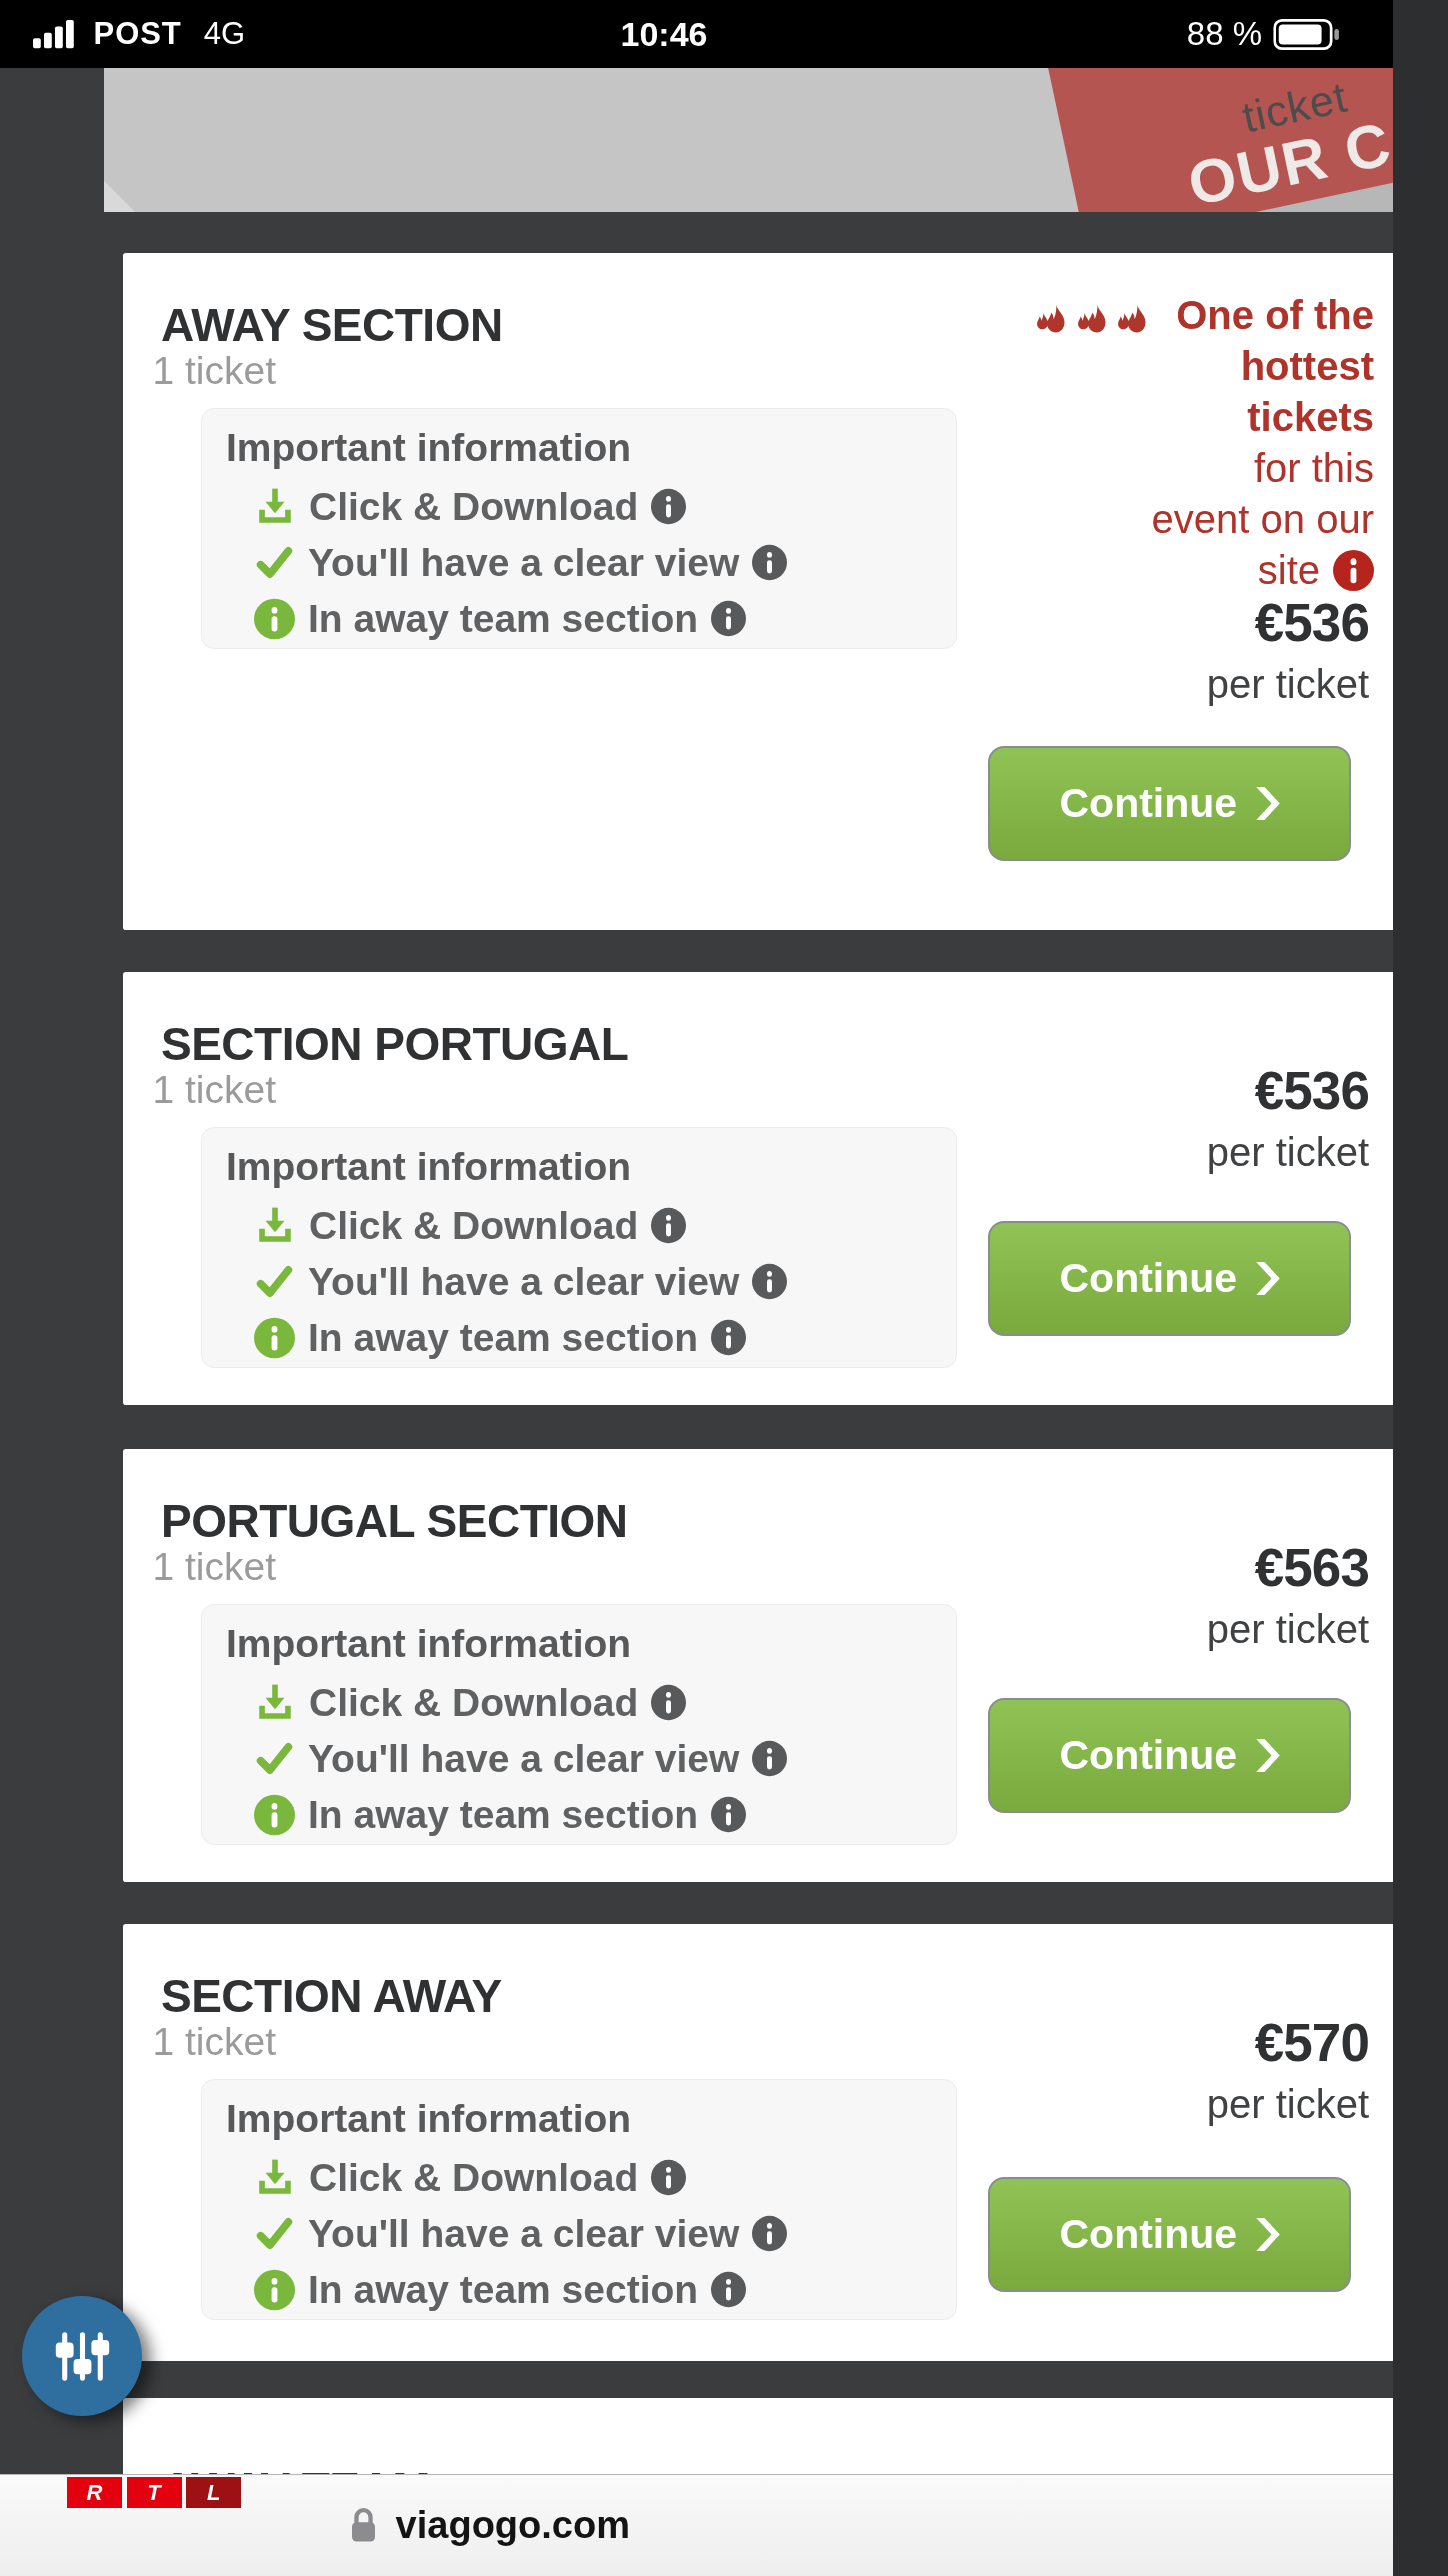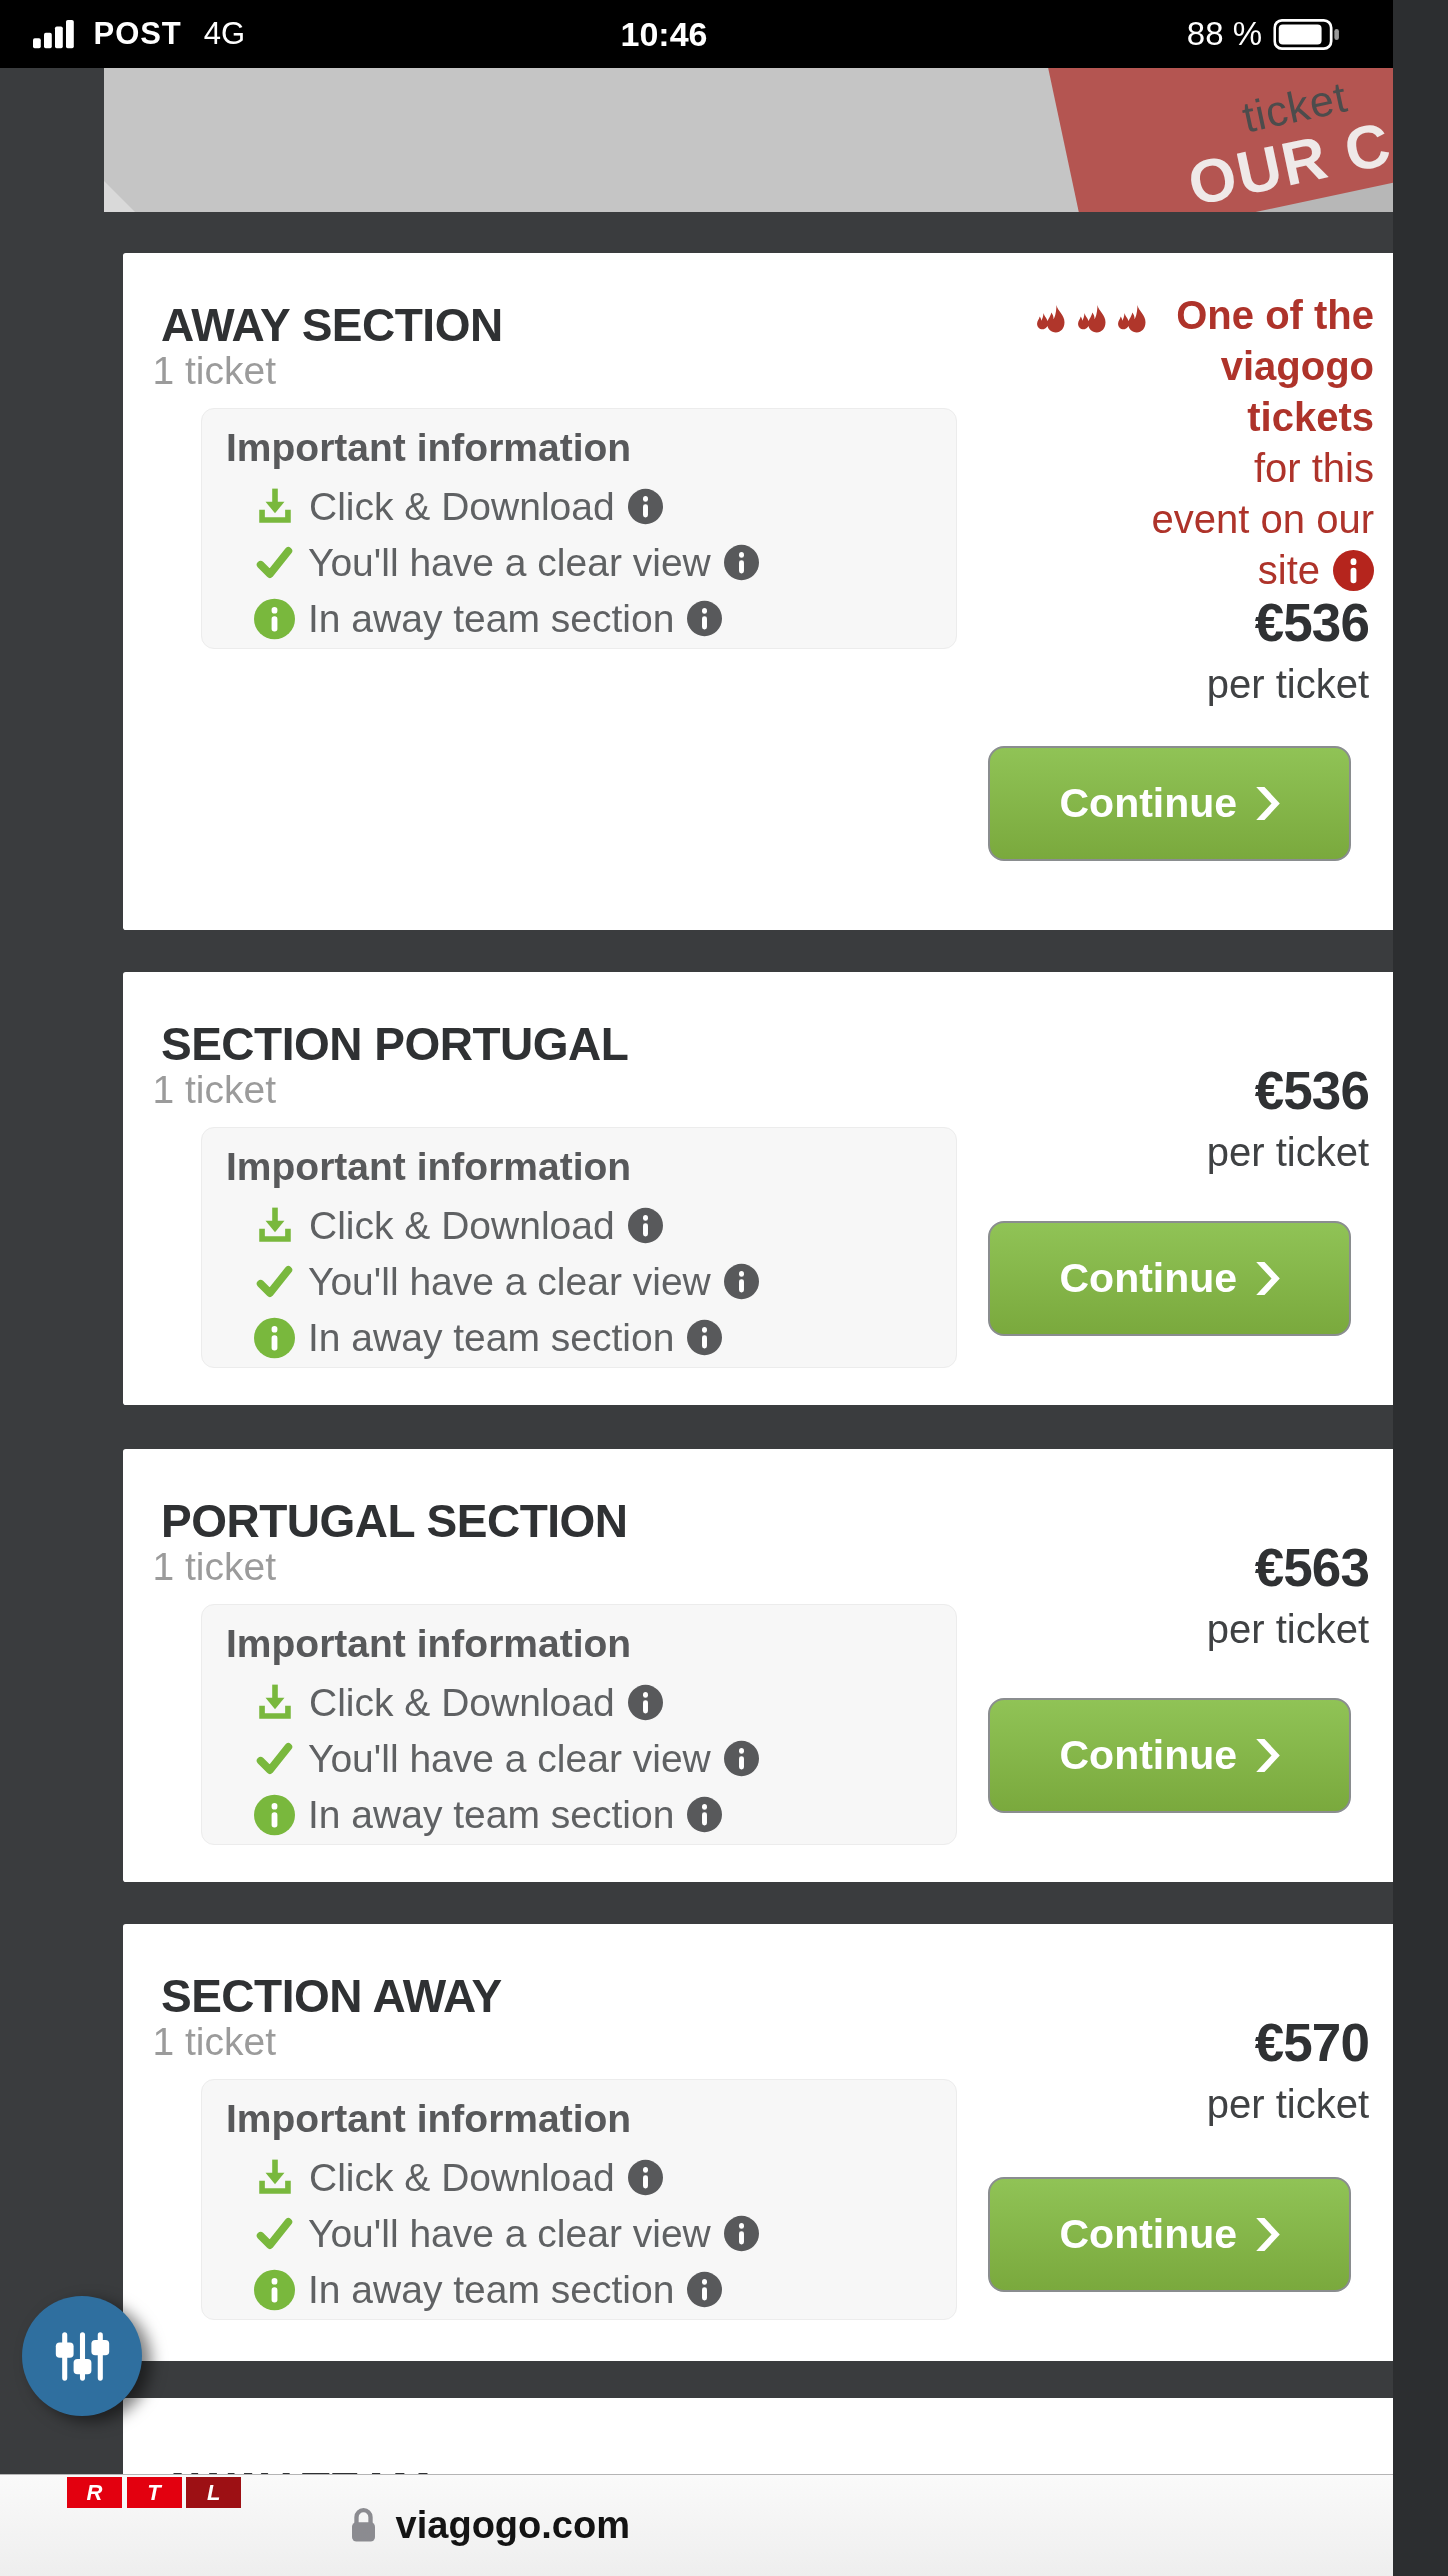--- a/index.html
+++ b/index.html
@@ -23,21 +23,21 @@
     display:flex;align-items:flex-end;justify-content:center;color:#efe9e8;font-size:61px;font-weight:700;letter-spacing:1.8px;padding-bottom:5.5px;box-sizing:border-box;}
   .ribbon-caption{position:absolute;left:1138px;top:14.7px;transform:rotate(-12deg);color:#4c4c4c;font-size:43px;letter-spacing:0.9px;}
   .page-curl{position:absolute;left:0;bottom:0;width:0;height:0;border-bottom:31px solid #d9d9d9;border-right:31px solid transparent;}
   
   .card{position:absolute;left:123px;width:1283px;background:#fff;border-radius:2.8px;}
   .card-title{position:absolute;left:26px;top:33px;margin:12px;font-size:46px;font-weight:700;color:#2f3133;letter-spacing:-0.5px;}
   .card-qty{position:absolute;left:29.5px;top:96px;font-size:39px;color:#9b9b9b;}
   .info-box{position:absolute;left:78px;top:155px;width:756px;height:241px;background:#f7f7f7;border:1.8px solid #ececec;border-radius:13px;box-sizing:border-box;padding:16.6px 22px 0 24px;}
   .info-title{font-size:39px;font-weight:700;color:#58595b;margin-bottom:9.2px;}
   .info-row{display:flex;align-items:center;margin-left:28px;height:56px;gap:13px;}
-  .row-text{font-size:39px;font-weight:400;color:#5f6163;white-space:nowrap;text-align:right;}
+  .row-text{font-size:39px;font-weight:700;color:#5f6163;white-space:nowrap;text-align:right;}
   .icon-green{color:#79b83d;}
   .icon-dark{color:#58595b;}
   .icon-red{color:#b5251d;}
   
   .hot-note{position:absolute;right:32px;top:37px;text-align:right;color:#ae332a;font-size:40px;line-height:51px;white-space:nowrap;}
   .hot-line.bold{font-weight:700;}
   .flames{display:inline-flex;gap:5.5px;margin-right:26px;vertical-align:-5.5px;}
   .site-info-icon{vertical-align:-6.5px;margin-left:13px;}
   
   .price-block{position:absolute;right:37px;text-align:right;}
@@ -180,21 +180,21 @@
               <use href="#sym-flame"></use>
             </svg>
           <svg width="35" height="31" class="icon-red" style="color:#b0362b" viewBox="0 0 38 34">
               <use href="#sym-flame"></use>
             </svg>
           <svg width="35" height="31" class="icon-red" style="color:#b0362b" viewBox="0 0 38 34">
               <use href="#sym-flame"></use>
             </svg>
         </span><span>One of the</span>
       </div>
-      <div class="hot-line bold">viagogo</div>
+      <div class="hot-line bold">hottest</div>
       <div class="hot-line bold">tickets</div>
       <div class="hot-line">for this</div>
       <div class="hot-line">event on our</div>
       <div class="hot-line"><span>site</span><svg width="41" height="41" class="icon-red site-info-icon" viewBox="0 0 44 44">
             <use href="#sym-info"></use>
           </svg></div>
     </div>
     <div class="price-block" style="top:339px;">
       <div class="price">€536</div>
       <div class="price-unit">per ticket</div>

